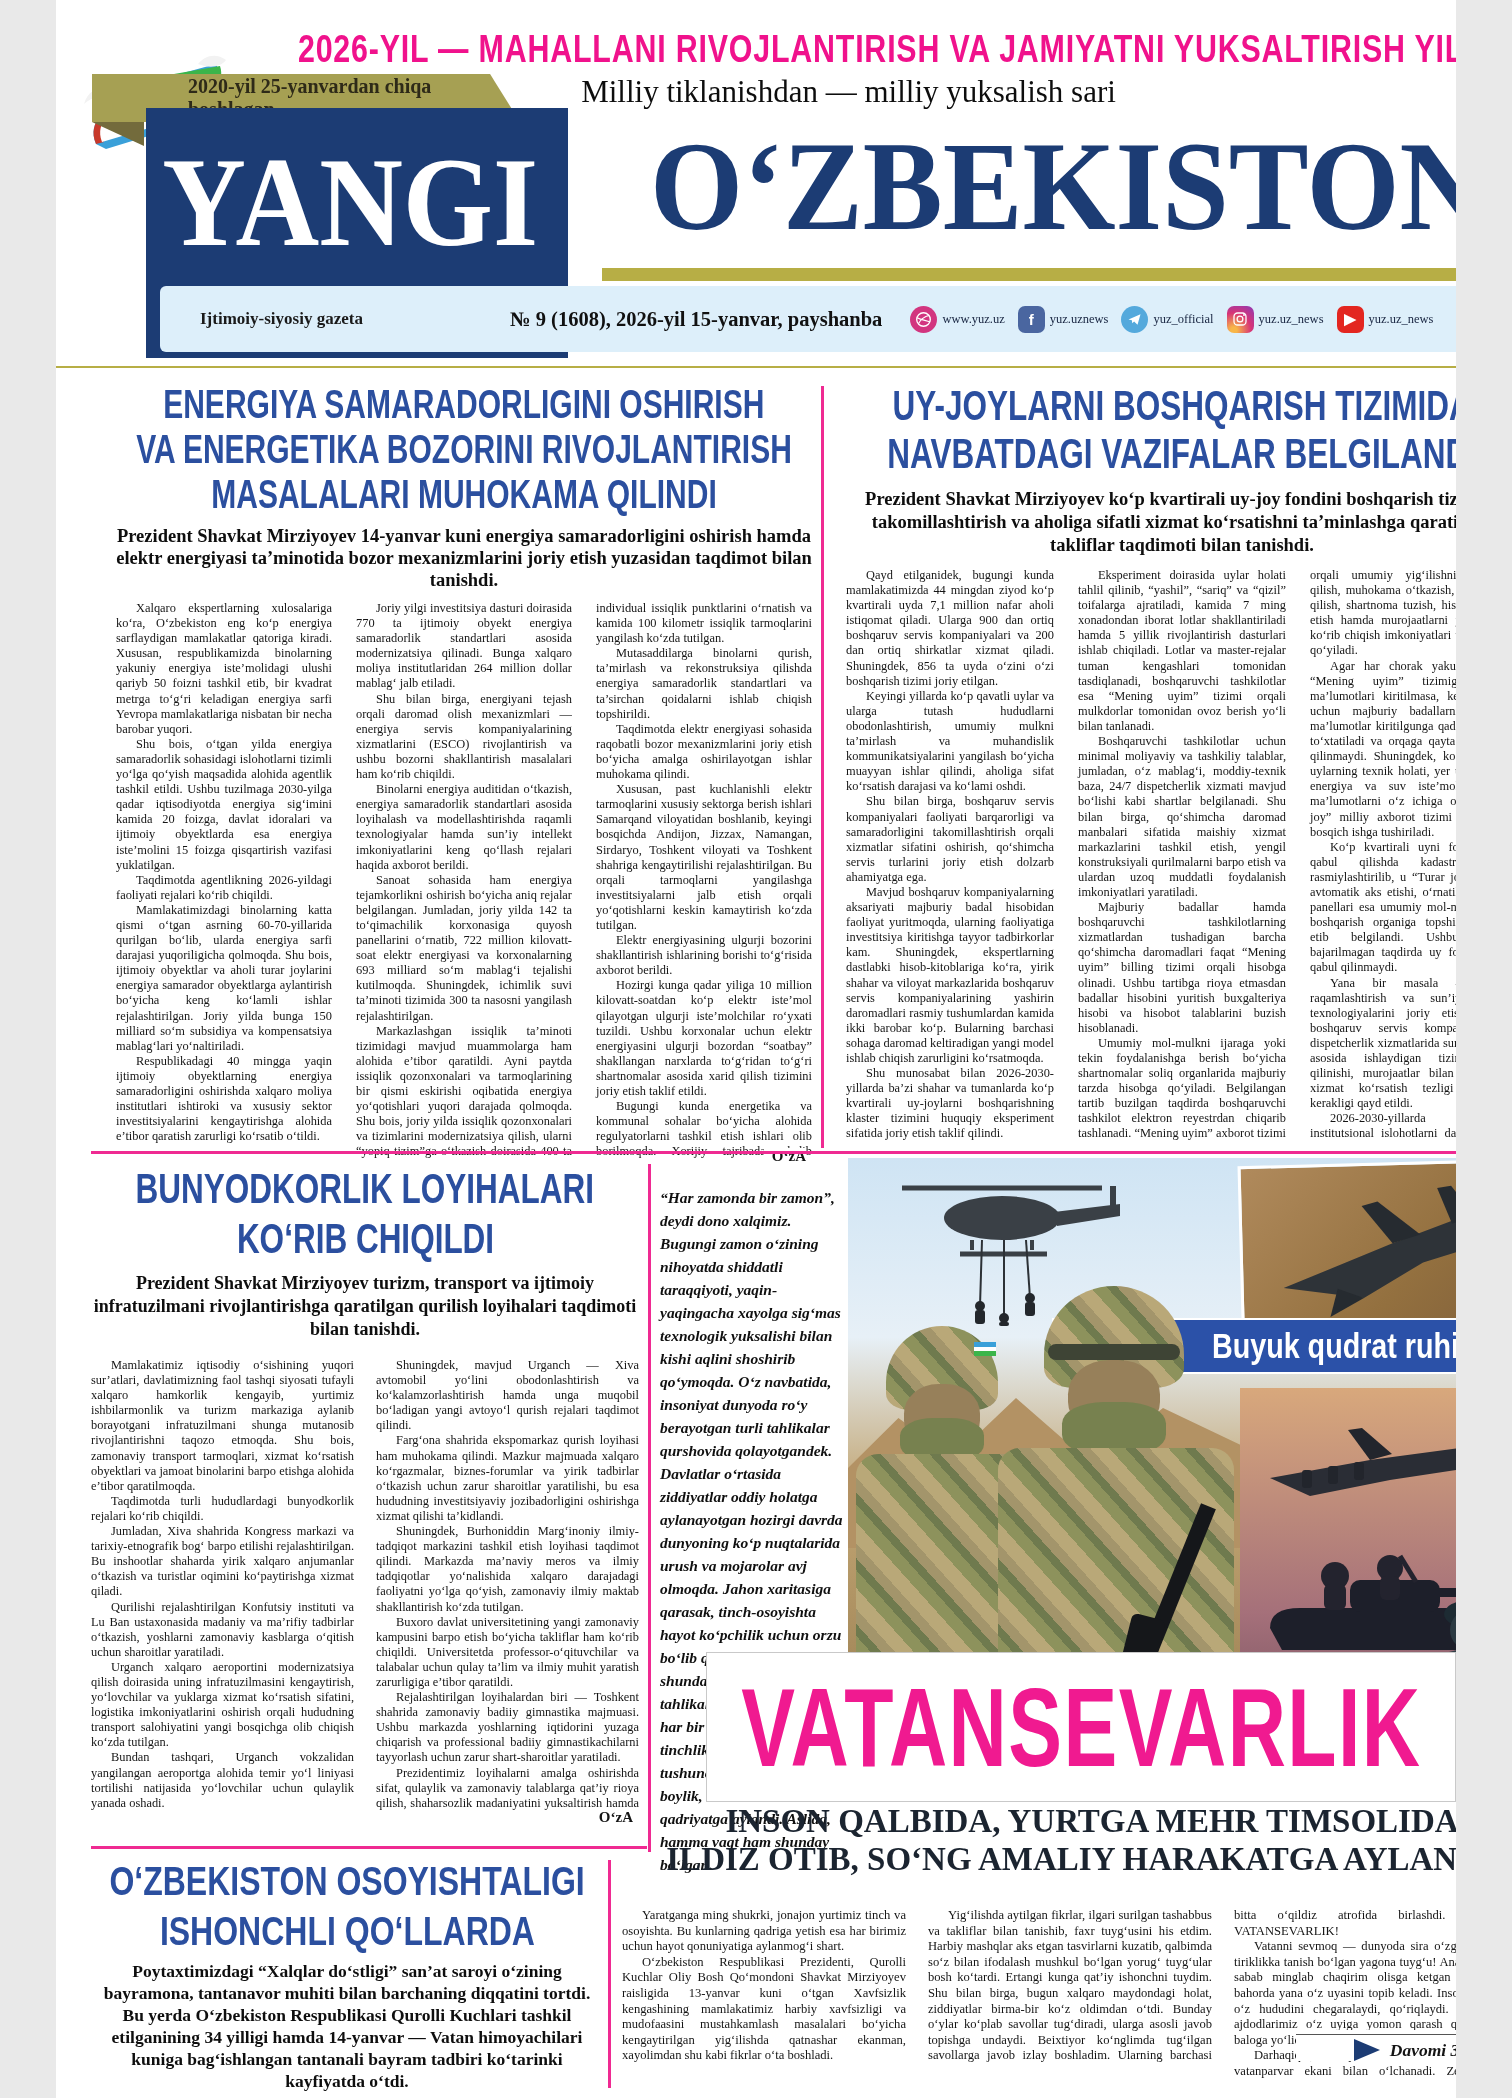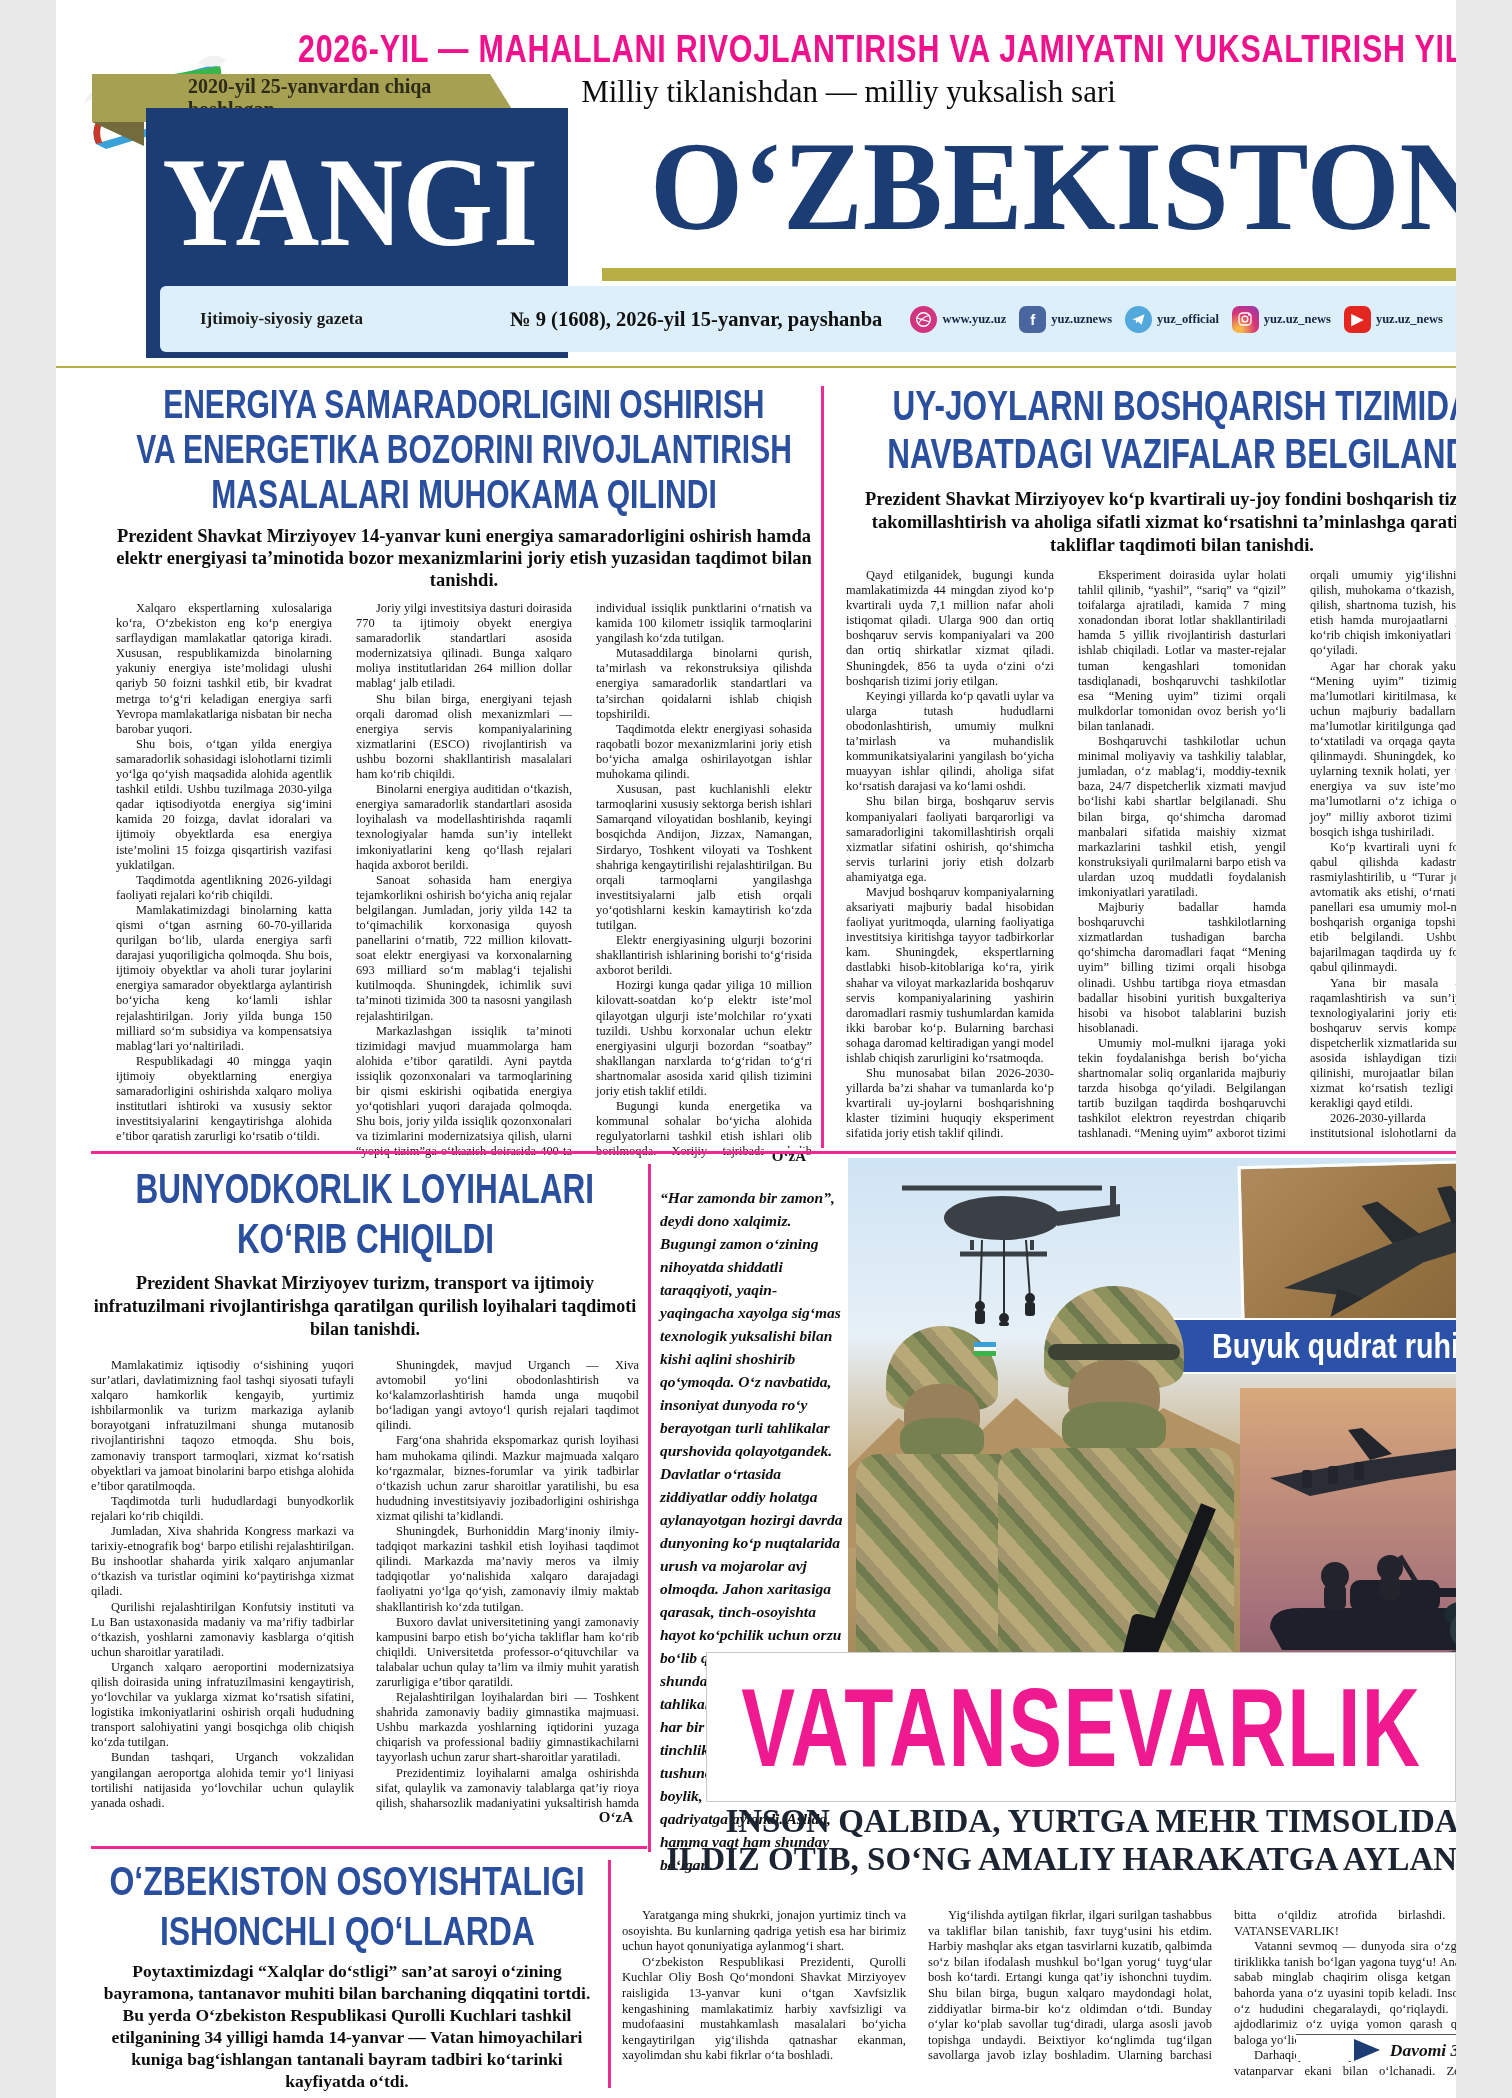--- a/index.html
+++ b/index.html
@@ -26,21 +26,21 @@
   .ozb span{font-size:126px;font-weight:bold;color:#1c3c74;transform:scaleX(0.95);white-space:nowrap;}
   .gold-bar{left:546px;top:268px;width:962px;height:13px;background:#b7ae45;}
   .info-bar{left:104px;top:286px;width:1354px;height:66px;background:#ddeffa;border-radius:6px;
             display:flex;align-items:center;z-index:3;}
   .gazette-type{margin-left:40px;width:230px;font-weight:bold;font-size:17px;color:#1a1a1a;}
   .issue{margin-left:80px;font-weight:bold;font-size:20.5px;color:#111;white-space:nowrap;text-align:right;}
   .socials{margin-left:28px;display:flex;align-items:center;gap:13px;}
   .soc{display:flex;align-items:center;gap:5px;}
   .soc .ic{width:27px;height:27px;border-radius:7px;display:flex;align-items:center;justify-content:center;
            color:#fff;font-family:"Liberation Sans",sans-serif;font-weight:bold;font-size:15px;}
-  .soc .hd{font-weight:bold;font-size:12.5px;color:#16233f;}
+  .soc .hd{font-weight:normal;font-size:12.5px;color:#16233f;}
   .ic-globe{background:#d2357f;border-radius:50% !important;}
   .ic-fb{background:#4a66a0;}
   .ic-tg{background:#54a9dc;border-radius:50% !important;}
   .ic-ig{background:radial-gradient(circle at 25% 90%,#f8b648 10%,#d73476 55%,#8a3ab9 100%);}
   .ic-yt{background:#e32620;}
   .gold-hr{left:0;top:366px;width:1512px;height:2px;background:#b7ae45;}
   .qr{left:1460px;top:286px;width:50px;height:70px;z-index:4;}
   
   .headline{color:#2b4f9f;}
   .lead{font-weight:bold;text-align:center;color:#0e0e0e;}

